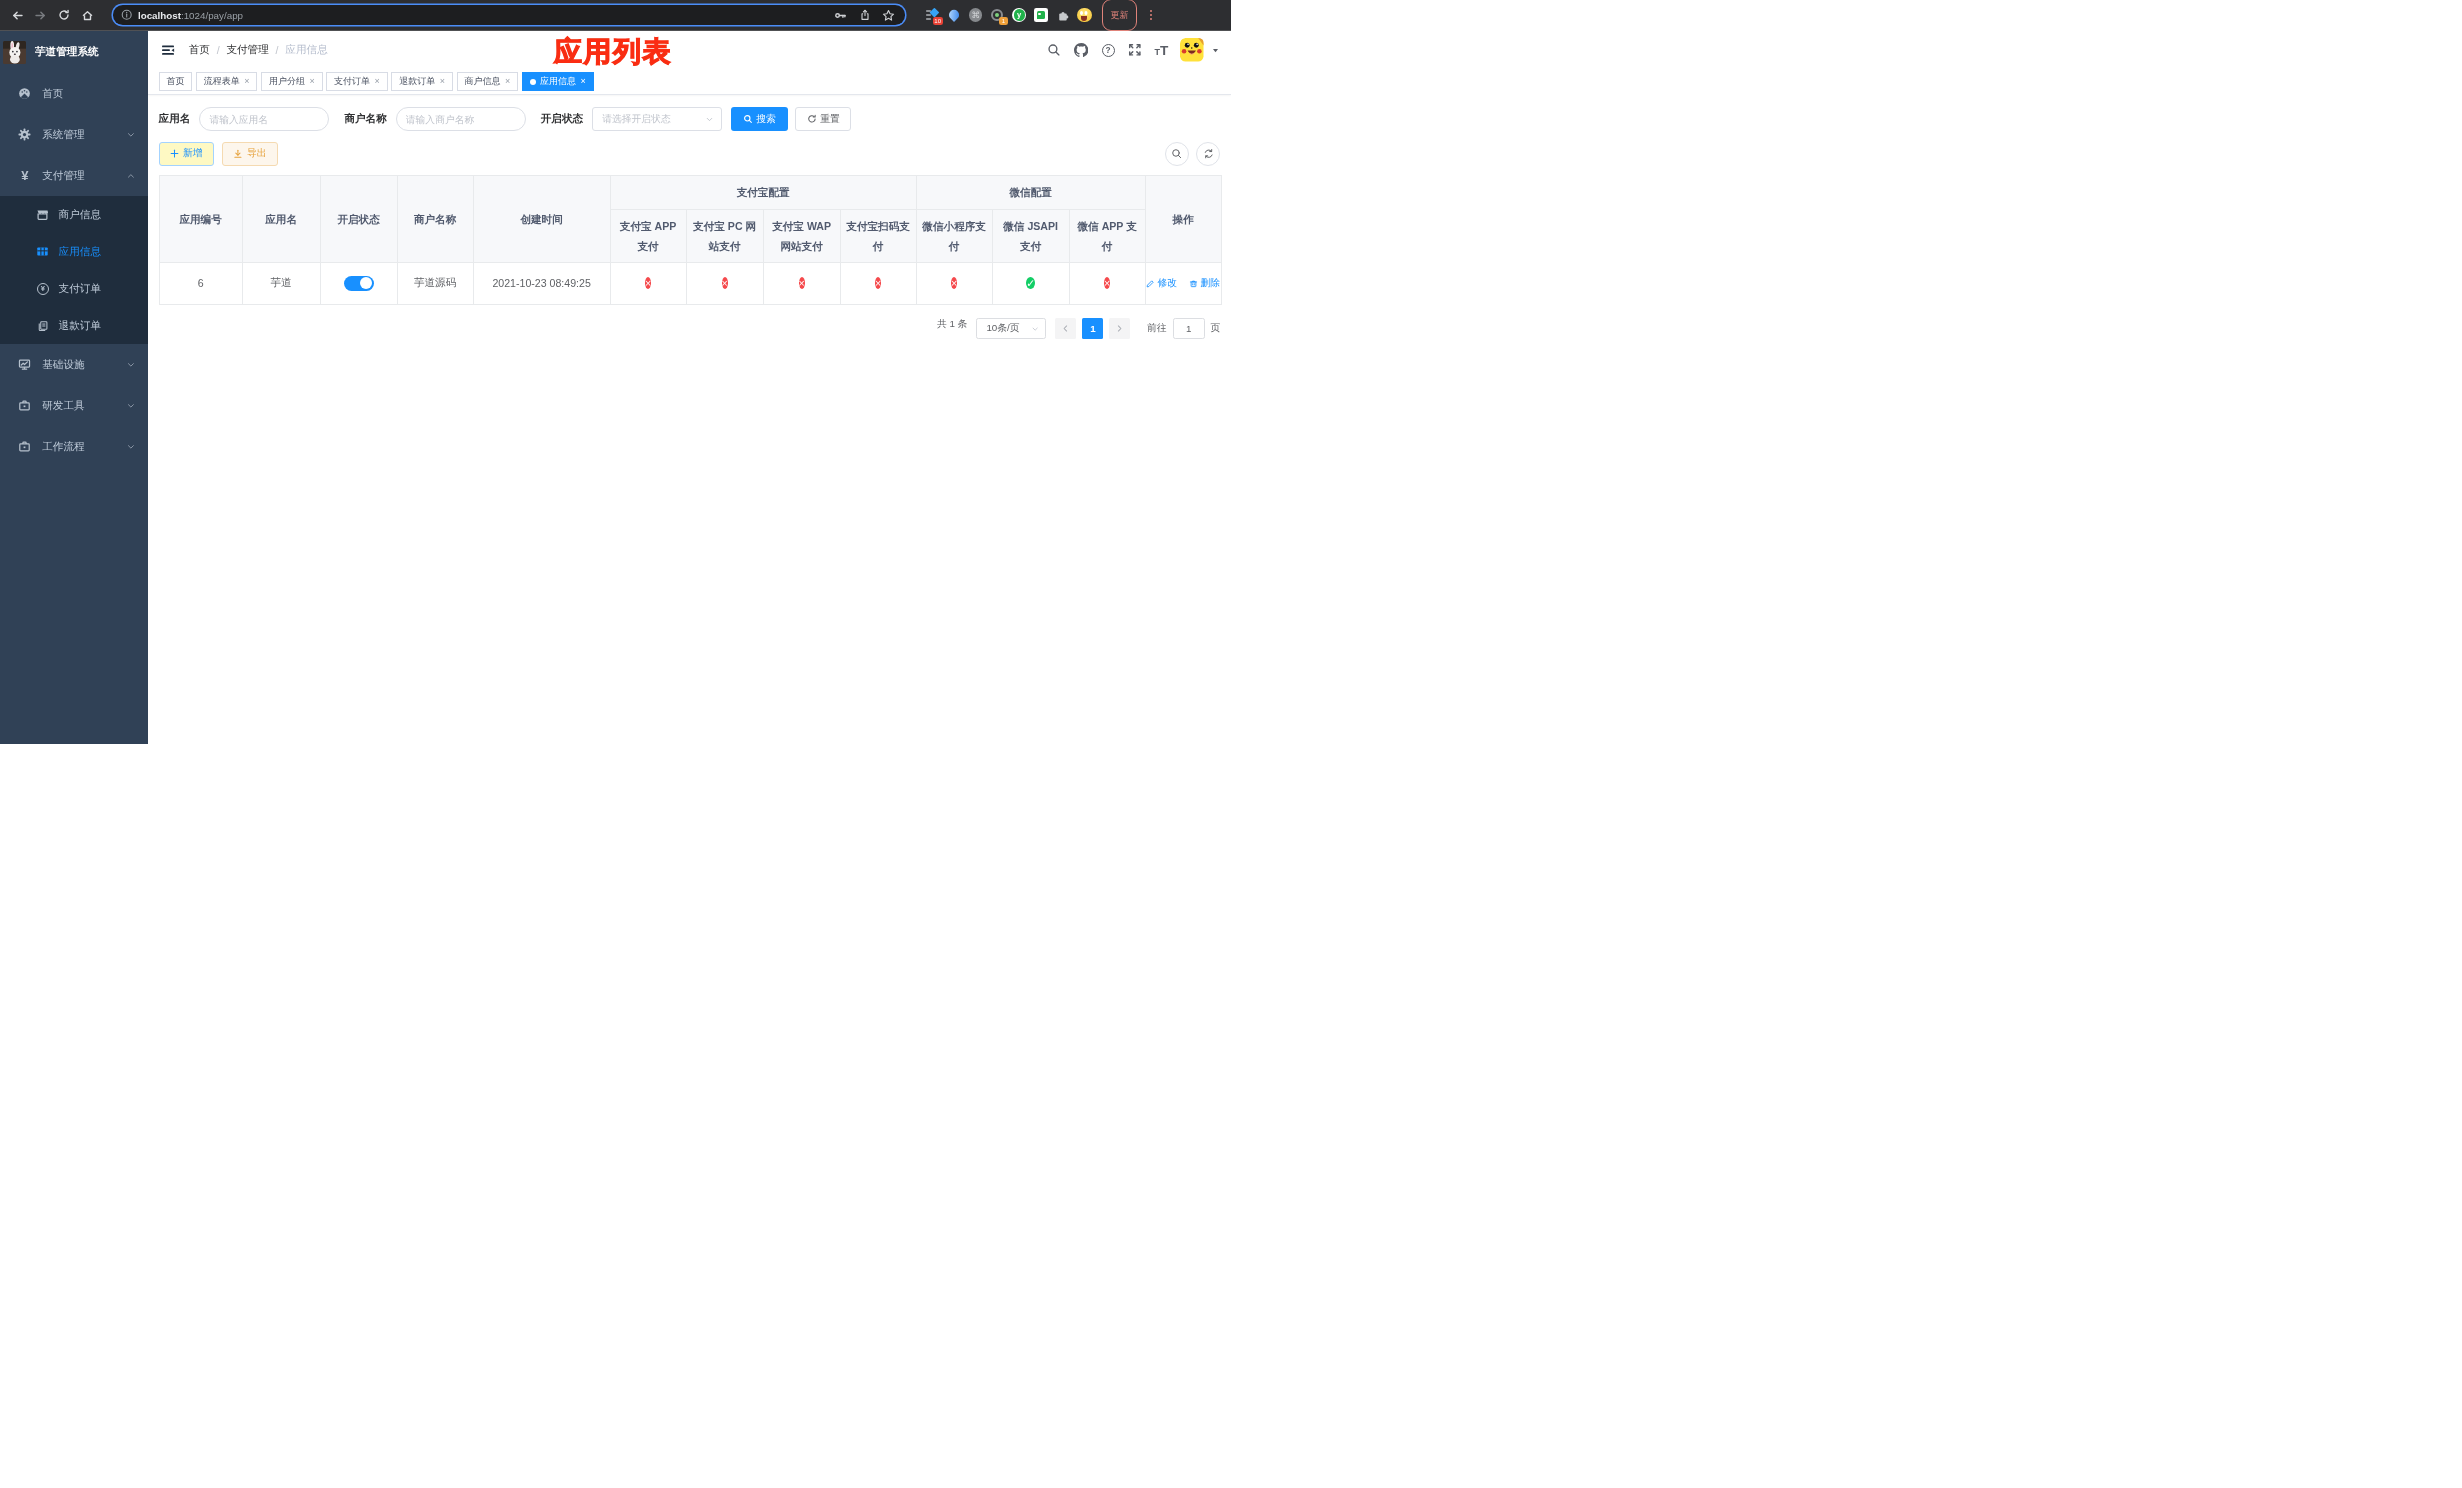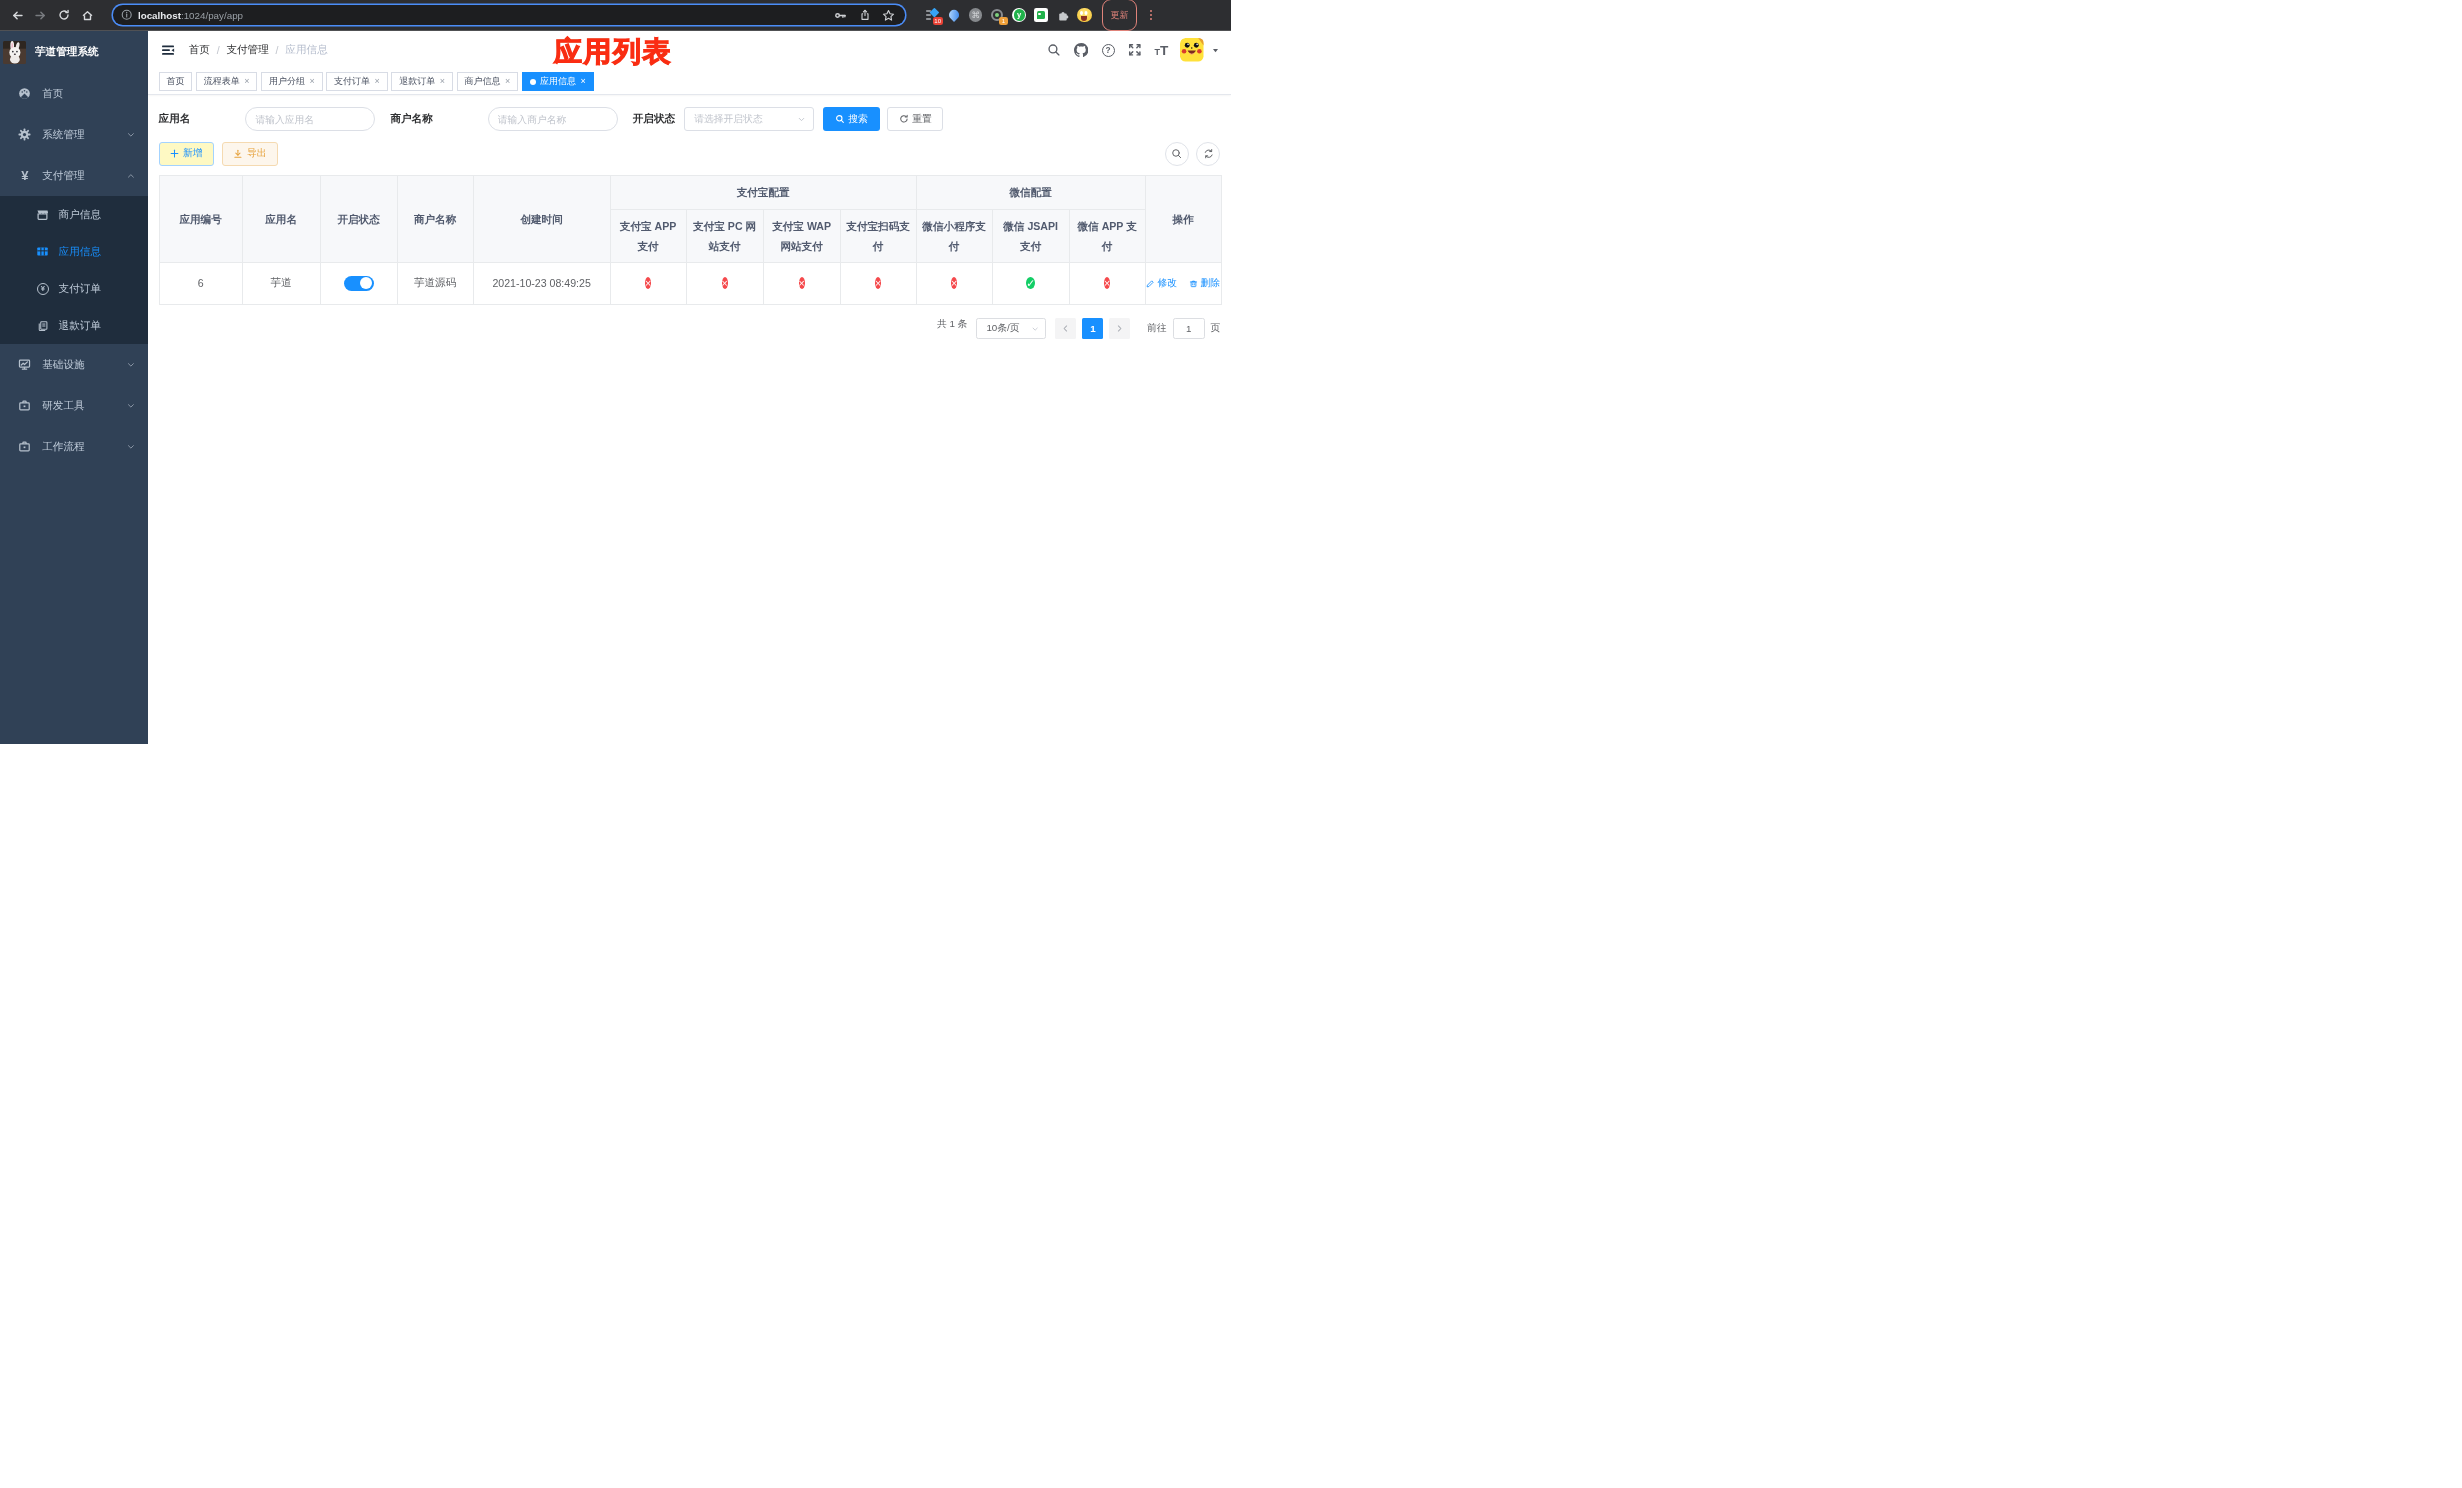--- a/index.html
+++ b/index.html
@@ -85,21 +85,21 @@
   .tag .tag-close { color:#9aa1ab; font-size:9px; line-height:1; }
   .tag.active { background:#1890ff; border-color:#1890ff; color:#fff; }
   .tag.active .tag-close { color:#fff; }
   .tag-dot { width:6px; height:6px; border-radius:50%; background:#fff; display:inline-block; }
 
   .content { padding:12px 10.6px 0 10.6px; }
 
   
   .filter-row { display:flex; align-items:center; margin-bottom:10.6px; }
   .f-label { font-size:10.6px; font-weight:700; color:#303133; margin-right:9px; white-space:nowrap; }
-  .f-input { width:130px; height:24px; border:0.8px solid #dcdfe6; border-radius:12px; font-size:9.8px; padding:0 9px; color:#606266; outline:none; margin-right:15px; font-family:inherit;margin-left:46px; }
+  .f-input { width:130px; height:24px; border:0.8px solid #dcdfe6; border-radius:12px; font-size:9.8px; padding:0 9px; color:#606266; outline:none; margin-right:15px; font-family:inherit; }
   .f-input::placeholder { color:#c0c4cc; }
   .f-select { width:130px; height:24px; border:0.8px solid #dcdfe6; border-radius:3px; display:flex; align-items:center; justify-content:space-between; padding:0 7.6px 0 9px; margin-right:9px; cursor:pointer; }
   .f-select .sel-ph { font-size:9.8px; color:#c0c4cc; }
   .f-select .sel-chev { color:#c0c4cc; display:flex; }
   .btn { height:24px; border-radius:3px; font-size:9.8px; display:inline-flex; align-items:center; justify-content:center; gap:3.8px; padding:0 10.6px; cursor:pointer; border:0.8px solid transparent; font-family:inherit; }
   .btn-primary { background:#1890ff; color:#fff; }
   .btn-plain { background:#fff; border-color:#dcdfe6; color:#606266; margin-left:7.6px; }
   .btn-add { background:#fef9c3; border-color:#a3d3ff; color:#1890ff; }
   .btn-export { background:#fdf6ec; border-color:#f5dab1; color:#e6a23c; margin-left:7.6px; }
 

